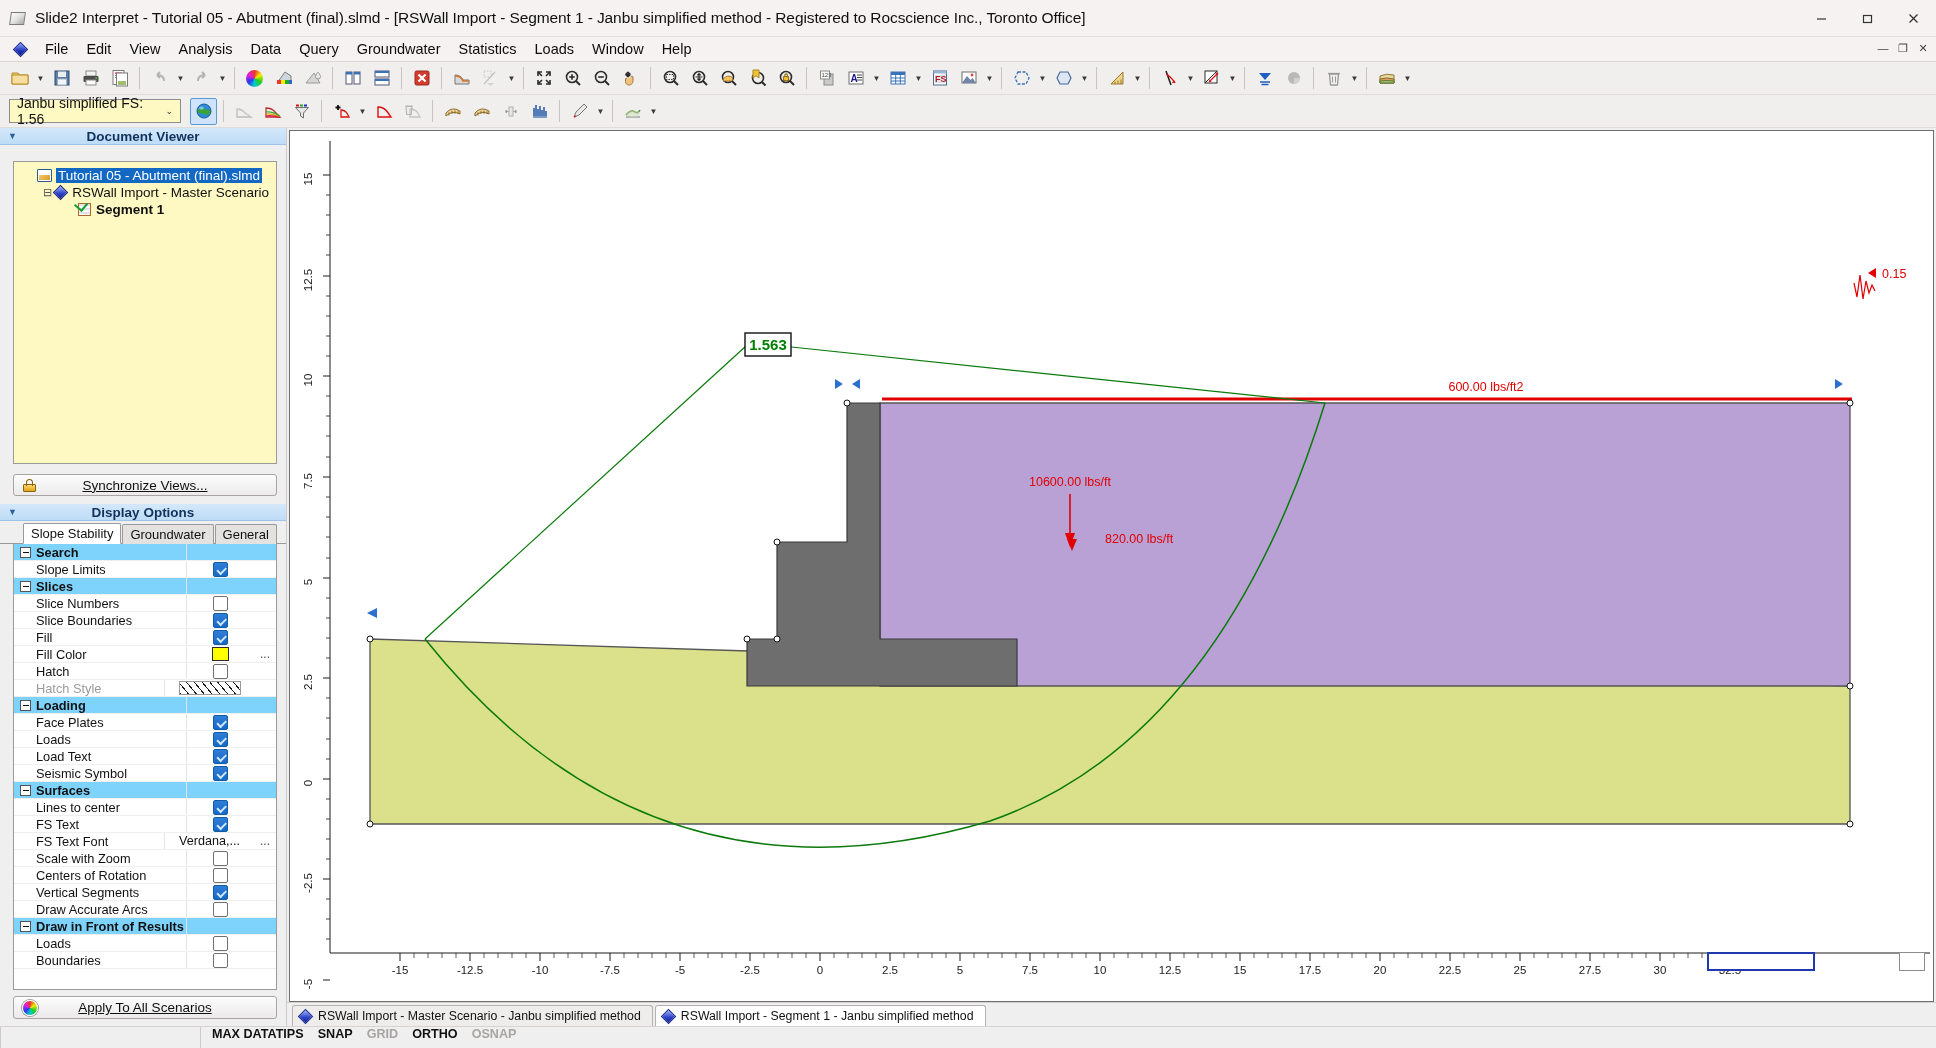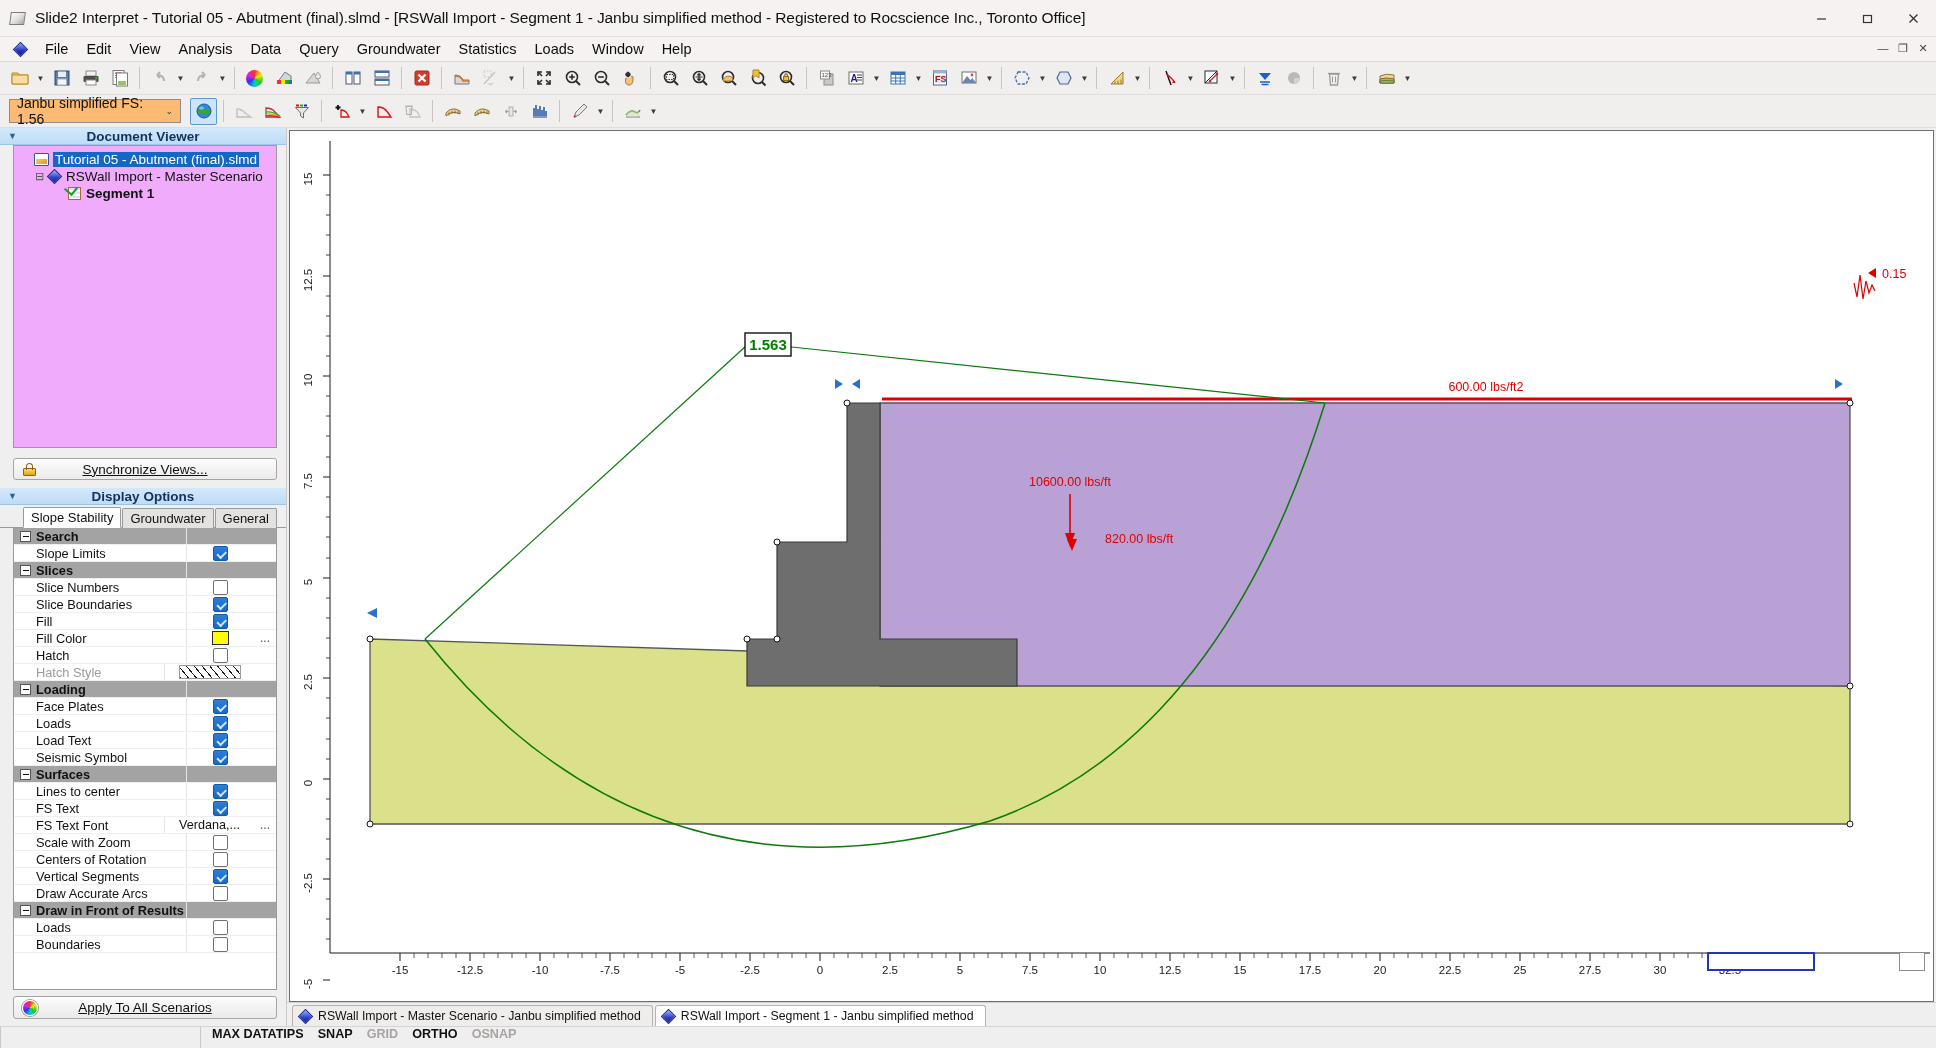--- a/index.html
+++ b/index.html
@@ -87,21 +87,21 @@
   }
   .tb-btn.pressed { background: #cfe4fa; border-color: #5a9bd5; }
   .tb-sep { width: 1px; height: 22px; background: #c9c4c4; margin: 0 5px; flex:0 0 1px;}
   .tb-caret {
     width: 13px; height: 27px; display:flex; align-items:center; justify-content:center;
     font-size: 8px; color: #3a3a3a;
   }
 
   
   .fs-combo {
-    width: 172px; height: 24px; background: #fdba74;
+    width: 172px; height: 24px; background: #fef9c3;
     border: 1px solid #8e8e8e; display: flex; align-items: center;
     font-size: 14px; color: #111; padding-left: 7px; margin-left: 4px;
     position: relative; justify-content: space-between;
   }
   .fs-combo .caret { font-size: 9px; color: #333; margin-right: 7px; }
 
   
   .body { flex: 1 1 auto; display: flex; min-height: 0; }
 
   
@@ -115,22 +115,22 @@
   .panel-header {
     height: 17px; background: linear-gradient(#d4e8fb,#bedcf6);
     display: flex; align-items: center; justify-content: center;
     position: relative; color: #11325c; font-weight: bold; font-size: 13.5px;
     border-bottom: 1px solid #9dc3e6;
   }
   .panel-header .ph-caret {
     position: absolute; left: 8px; top: 3px; font-size: 9px; color: #2a6099;
   }
   .tree {
-    background: #f0abfc; border: 1px solid #9a9a9a; margin: 0 9px 0 13px;
-    flex: 0 0 303px; padding: 5px 4px; overflow: hidden;
+    background: #fef9c3; border: 1px solid #9a9a9a; margin: 16px 9px 0 13px;
+    flex: 0 0 303px; padding: 5px 14px; overflow: hidden;
   }
   .tnode { display: flex; align-items: center; height: 17px; white-space: nowrap; }
   .tnode .tw { width: 13px; display:flex;align-items:center;justify-content:center;color:#555;font-size:11px;}
   .tnode .tico { width: 17px; height: 15px; margin-right: 3px; position: relative; flex:0 0 17px;}
   .tlabel { font-size: 13.5px; color: #111; }
   .tlabel.sel { background: #1268c3; color: #fff; padding: 0 2px; }
   .tlabel.bold { font-weight: bold; }
 
   .ico-doc {
     width:15px;height:13px;background:#fff;border:1.5px solid #2a5b8c;border-radius:1px;
@@ -167,21 +167,21 @@
     background: #e4e1e1; margin-right: 1px; color: #111; border-radius: 2px 2px 0 0;
     position: relative; top: 1px;
   }
   .tab.active { background: #fff; border-bottom: 1px solid #fff; font-weight: normal; }
 
   .optlist {
     margin: 0 9px 0 13px; background: #fff; border: 1px solid #9a9a9a; border-top: none;
     flex: 1 1 auto; overflow: hidden; font-size: 12.8px;
   }
   .orow { display: flex; height: 17px; align-items: center; border-bottom: 1px solid #efefef; }
-  .orow.group { font-weight: bold; background: #a3a3a3; }
+  .orow.group { font-weight: bold; background: #7dd3fc; }
   .orow .ocol1 { flex: 1 1 auto; display: flex; align-items: center; padding-left: 6px; color: #111; overflow:hidden; white-space:nowrap;}
   .orow .ocol2 { flex: 0 0 68px; display: flex; align-items: center; justify-content: center; border-left: 1px solid #e4e4e4; height: 100%;}
   .orow .ocol3 { flex: 0 0 22px; display:flex;align-items:center;justify-content:center; color:#555; font-size:12px;}
   .gtoggle {
     width: 11px; height: 11px; border: 1px solid #555; background: #fff;
     margin-right: 5px; position: relative; flex: 0 0 11px;
   }
   .gtoggle:before { content: ""; position: absolute; left: 1.5px; top: 4.5px; width: 6px; height: 1px; background: #111; }
   .indent { padding-left: 22px !important; }
   .greyed { color: #9b9b9b !important; }

